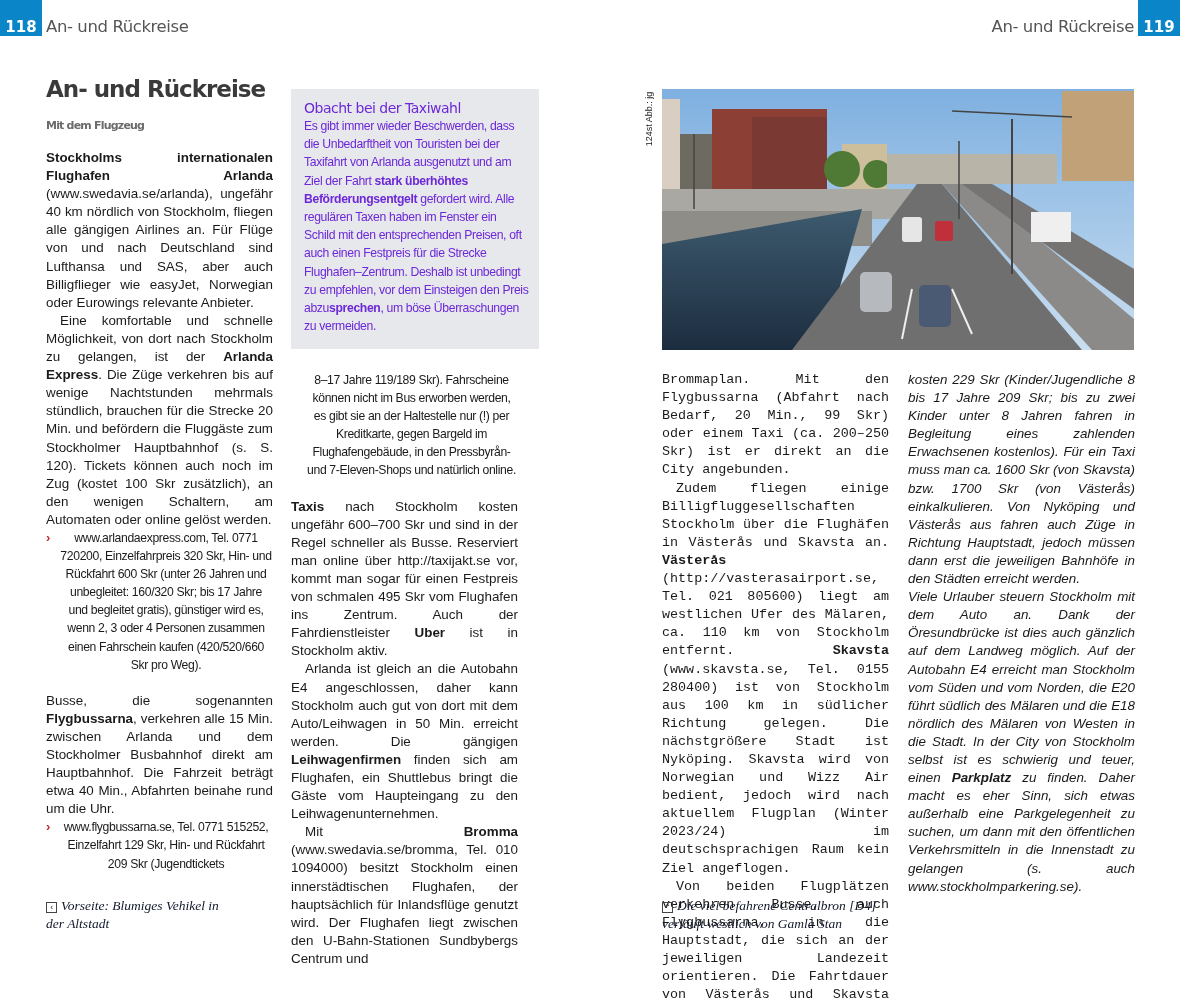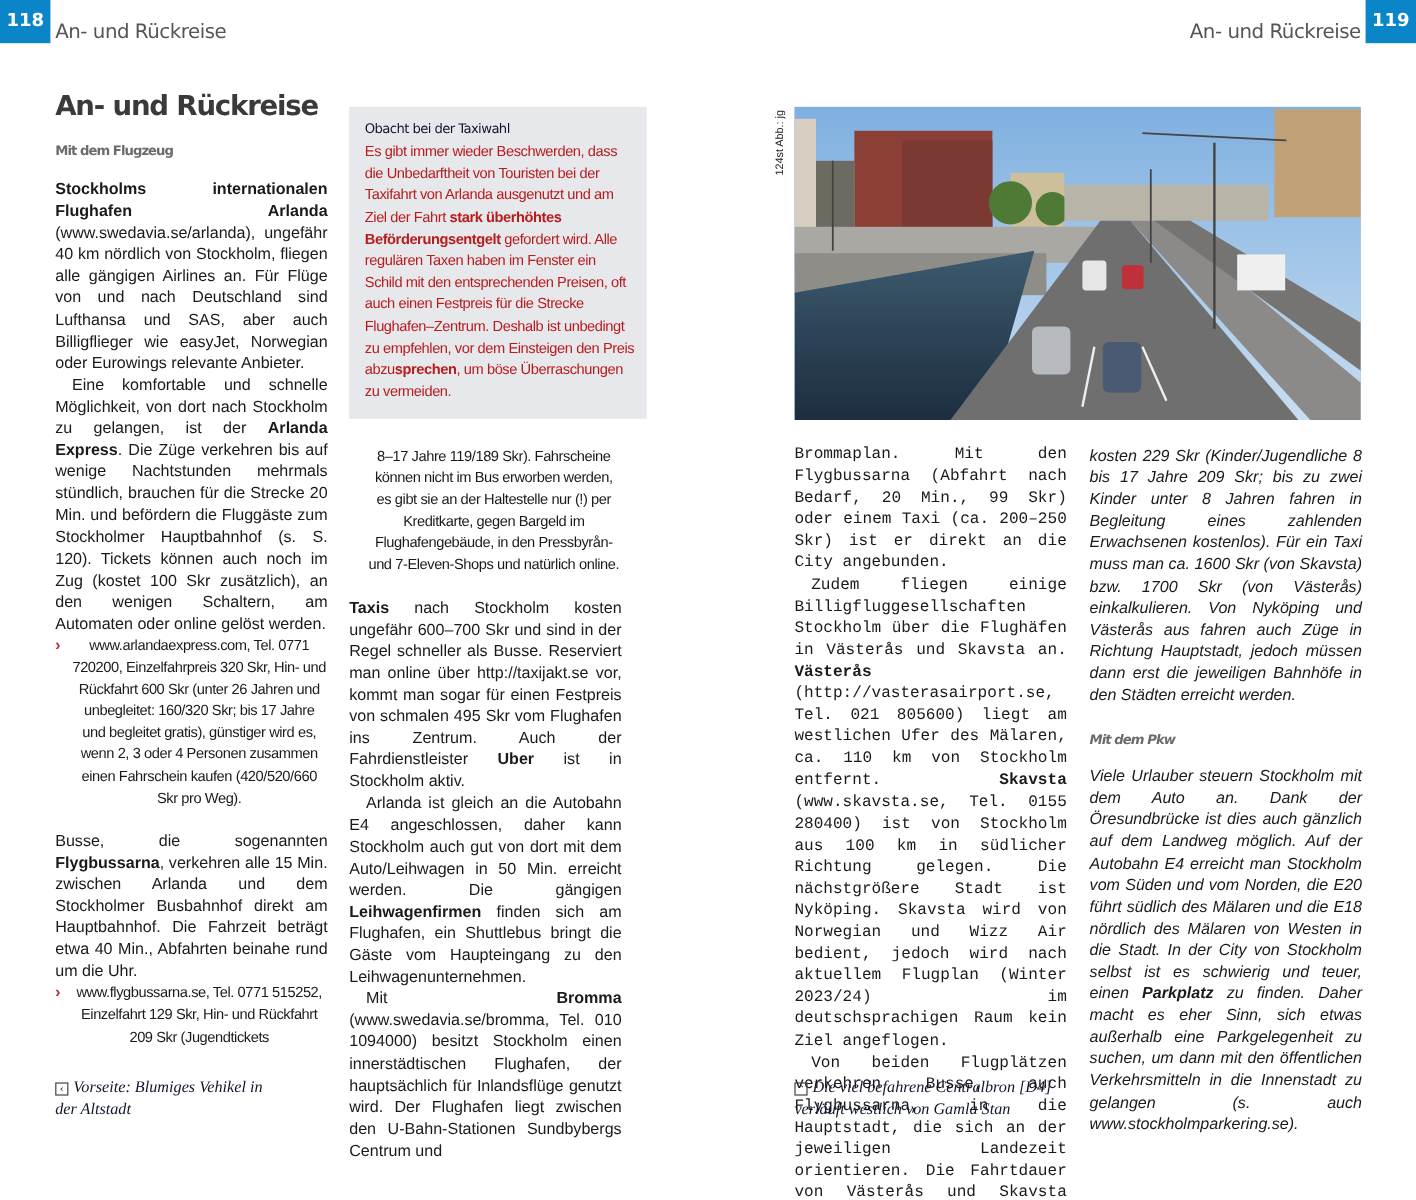--- a/index.html
+++ b/index.html
@@ -2,21 +2,21 @@
 <html><head>
 <meta charset="utf-8">
 <style>
   * { box-sizing: border-box; margin: 0; padding: 0; }
   html, body { width: 1180px; height: 1000px; background: #ffffff; overflow: hidden; }
   body { position: relative; font-family: "Liberation Sans", "DejaVu Sans", sans-serif; color: #1a1a1a; }
 
   .page-tab { position: absolute; top: 0; height: 36px; background: #0a86c8; color: #fff;
     font-family: "DejaVu Sans", sans-serif; font-weight: bold; font-size: 15px; line-height: 36px;
     padding-top: 0; display: flex; align-items: flex-end; justify-content: center; padding-bottom: 0; }
-  .page-tab span { line-height: 1; padding-bottom: 11px; }
+  .page-tab span { line-height: 1; padding-bottom: 1px; }
   .tab-left { left: 0; width: 42px; }
   .tab-right { right: 0; width: 42px; }
   .running-head { position: absolute; top: 17px; font-family: "DejaVu Sans", sans-serif;
     font-size: 16.5px; color: #555; letter-spacing: -0.4px; line-height: 20px; }
   .rh-left { left: 46px; }
   .rh-right { right: 46px; }
 
   .col { position: absolute; width: 227px; font-size: 13.4px; line-height: 18.1px; text-align: justify; hyphens: manual; }
   .col p { margin: 0; }
   .col p.indent { text-indent: 14px; }
@@ -25,22 +25,22 @@
     letter-spacing: -0.35px; padding-left: 13px; position: relative; }
   .info .arrow { position: absolute; left: 0; top: 0; color: #c0262d; font-weight: bold; font-size: 13px; }
 
   .main-title { font-family: "DejaVu Sans", sans-serif; font-weight: bold; font-size: 23px; color: #3a3a3a;
     letter-spacing: -1px; line-height: 28px; margin-bottom: 12px; }
   .sub-head { font-family: "DejaVu Sans", sans-serif; font-weight: bold; font-size: 11px; color: #6b6b6b;
     letter-spacing: -0.8px; line-height: 22px; margin-bottom: 12px; }
 
   .box { position: absolute; left: 291px; top: 89px; width: 248px; height: 260px; background: #e6e8ec;
     padding: 10px 10px 8px 13px; }
-  .box-title { font-family: "DejaVu Sans", sans-serif; font-size: 11px; color: #0f172a; letter-spacing: -0.5px; line-height: 18px; }
-  .box-text { font-size: 12.2px; line-height: 18.2px; letter-spacing: -0.35px; color: #b91c1c; }
+  .box-title { font-family: "DejaVu Sans", sans-serif; font-size: 14px; color: #6d28d9; letter-spacing: -0.5px; line-height: 18px; }
+  .box-text { font-size: 12.2px; line-height: 18.2px; letter-spacing: -0.35px; color: #6d28d9; }
 
   .caption { position: absolute; font-family: "Liberation Serif", "DejaVu Serif", serif; font-style: italic;
     font-size: 13.5px; line-height: 18px; color: #0f172a; }
   .cap-icon { display: inline-block; width: 11px; height: 11px; border: 1px solid #444; font-style: normal;
     font-size: 8px; line-height: 9px; text-align: center; margin-right: 4px; vertical-align: 0px; font-family: "DejaVu Sans", sans-serif; }
 
   .photo { position: absolute; left: 662px; top: 89px; width: 472px; height: 261px; overflow: hidden; background: #9bbfe3; }
   .credit { position: absolute; left: 646px; top: 90px; width: 12px; height: 60px; }
   .credit span { position: absolute; left: -24px; top: 24px; transform: rotate(-90deg); font-size: 9px; white-space: nowrap; color: #222; font-family: "Liberation Sans", sans-serif; }
 </style>
@@ -140,15 +140,14 @@
   <p class="indent"><span>Zudem fliegen einige Billigfluggesellschaften Stockholm über die Flughäfen in Västerås und Skavsta an. </span><b>Västerås</b><span> (http://vasterasairport.se, Tel. 021 805600) liegt am westlichen Ufer des Mälaren, ca. 110 km von Stockholm entfernt. </span><b>Skavsta</b><span> (www.skavsta.se, Tel. 0155 280400) ist von Stockholm aus 100 km in südlicher Richtung gelegen. Die nächstgrößere Stadt ist Nyköping. Skavsta wird von Norwegian und Wizz Air bedient, jedoch wird nach aktuellem Flugplan (Winter 2023/24) im deutschsprachigen Raum kein Ziel angeflogen.</span></p>
   <p class="indent">Von beiden Flugplätzen verkehren Busse, auch Flygbussarna, in die Hauptstadt, die sich an der jeweiligen Landezeit orientieren. Die Fahrtdauer von Västerås und Skavsta beträgt um die 80 Min. Einzelfahrscheine</p>
 </div>
 
 <div class="caption" style="left:662px; top:897px; width:230px;">
   <span class="cap-icon">⌃</span><span>Die viel befahrene Centralbron [D4] verläuft westlich von Gamla Stan</span>
 </div>
 
 <div class="col" style="left:908px; top:371px;font-style:italic;">
   <p>kosten 229 Skr (Kinder/Jugendliche 8 bis 17 Jahre 209 Skr; bis zu zwei Kinder unter 8 Jahren fahren in Begleitung eines zahlenden Erwachsenen kostenlos). Für ein Taxi muss man ca. 1600 Skr (von Skavsta) bzw. 1700 Skr (von Västerås) einkalkulieren. Von Nyköping und Västerås aus fahren auch Züge in Richtung Hauptstadt, jedoch müssen dann erst die jeweiligen Bahnhöfe in den Städten erreicht werden.</p>
-  <h2 class="sub-head" style="margin-top:18px; margin-bottom:10px;">Mit dem Pkw</h2>
   <p><span>Viele Urlauber steuern Stockholm mit dem Auto an. Dank der Öresundbrücke ist dies auch gänzlich auf dem Landweg möglich. Auf der Autobahn E4 erreicht man Stockholm vom Süden und vom Norden, die E20 führt südlich des Mälaren und die E18 nördlich des Mälaren von Westen in die Stadt. In der City von Stockholm selbst ist es schwierig und teuer, einen </span><b>Parkplatz</b><span> zu finden. Daher macht es eher Sinn, sich etwas außerhalb eine Parkgelegenheit zu suchen, um dann mit den öffentlichen Verkehrsmitteln in die Innenstadt zu gelangen (s. auch www.stockholmparkering.se).</span></p>
 </div>
 
 </body></html>

